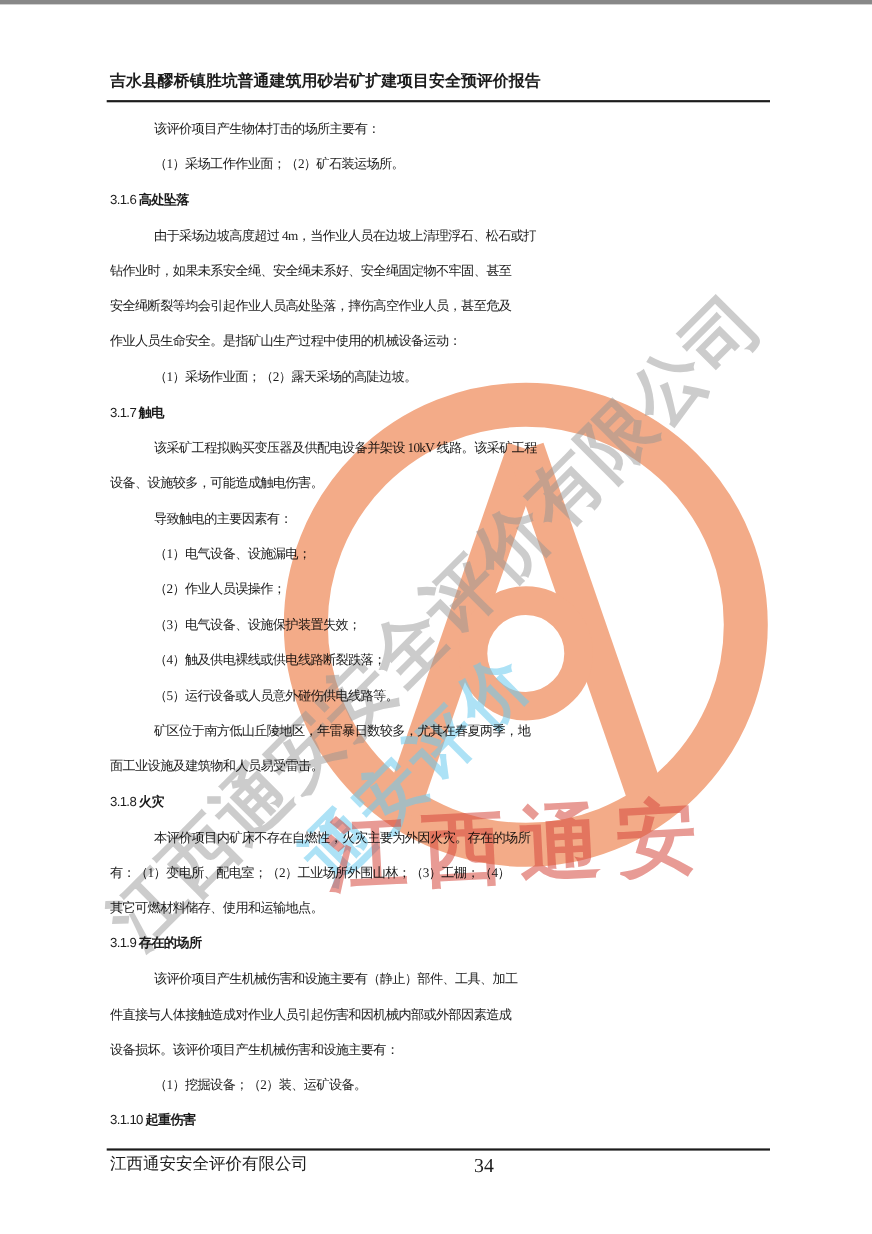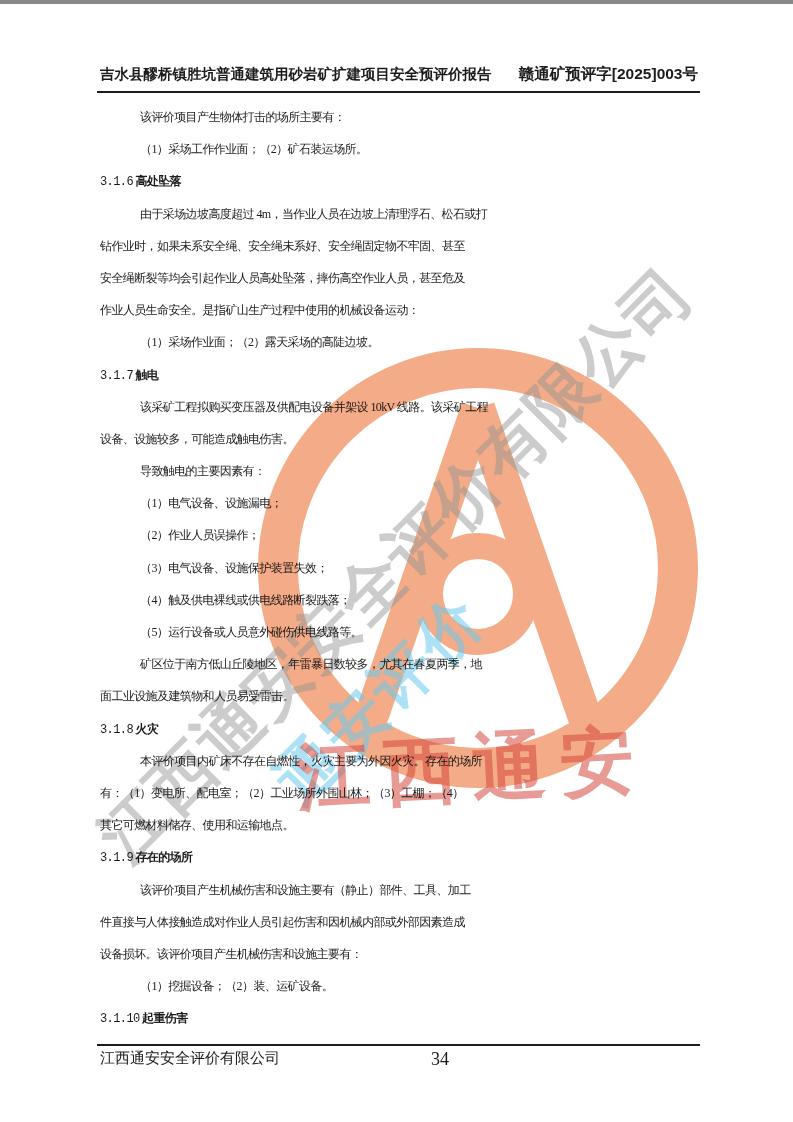--- a/index.html
+++ b/index.html
@@ -15,21 +15,21 @@
     font-weight:bold;font-size:14.5px;letter-spacing:0;}
   .header-right{font-family:"Liberation Sans","DejaVu Sans",sans-serif;
     font-weight:bold;font-size:15.5px;}
   .header-rule{position:absolute;left:97px;top:87px;width:603px;height:0;
     border-top:2px solid #1c1c1c;}
   
   .body{position:absolute;left:100px;top:97px;width:600px;
     font-size:12px;line-height:32.2px;letter-spacing:-0.6px;}
   .line{white-space:nowrap;height:32.2px;}
   .line.indent{padding-left:40px;}
-  .heading .hnum{font-family:Liberation Mono, monospace;font-weight:400;}
+  .heading .hnum{font-family:Liberation Sans, sans-serif;font-weight:400;}
   .heading .hlabel{font-family:"Liberation Sans","DejaVu Sans",sans-serif;font-weight:bold;}
   
   .watermark{position:absolute;left:0;top:0;width:793px;height:1122px;
     pointer-events:none;mix-blend-mode:multiply;}
   .wm-stamp{position:absolute;left:252px;top:338px;}
   .wm-gray{position:absolute;left:-45px;top:516px;width:880px;height:88px;
     line-height:88px;text-align:center;font-size:66px;font-weight:bold;
     font-family:"Liberation Sans","DejaVu Sans",sans-serif;
     transform:rotate(-45deg);letter-spacing:1px;}
   .wm-blue{position:absolute;left:170px;top:655px;width:420px;height:80px;
@@ -48,21 +48,20 @@
   .footer-page{position:absolute;left:300px;top:0;width:80px;text-align:center;
     font-family:"Liberation Serif","DejaVu Serif",serif;font-size:18px;}
 </style>
 </head>
 <body>
 
 <div class="page">
 
   <div class="header">
     <span class="header-left">吉水县醪桥镇胜坑普通建筑用砂岩矿扩建项目安全预评价报告</span>
-    <span class="header-right">赣通矿预评字[2025]003号</span>
   </div>
   <div class="header-rule"></div>
 
   <div class="body">
       <div class="line indent">该评价项目产生物体打击的场所主要有：</div>
       <div class="line indent">（1）采场工作作业面；（2）矿石装运场所。</div>
       <div class="line heading"><span class="hnum">3.1.6</span> <span class="hlabel">高处坠落</span></div>
       <div class="line indent">由于采场边坡高度超过 4m，当作业人员在边坡上清理浮石、松石或打</div>
       <div class="line">钻作业时，如果未系安全绳、安全绳未系好、安全绳固定物不牢固、甚至</div>
       <div class="line">安全绳断裂等均会引起作业人员高处坠落，摔伤高空作业人员，甚至危及</div>

